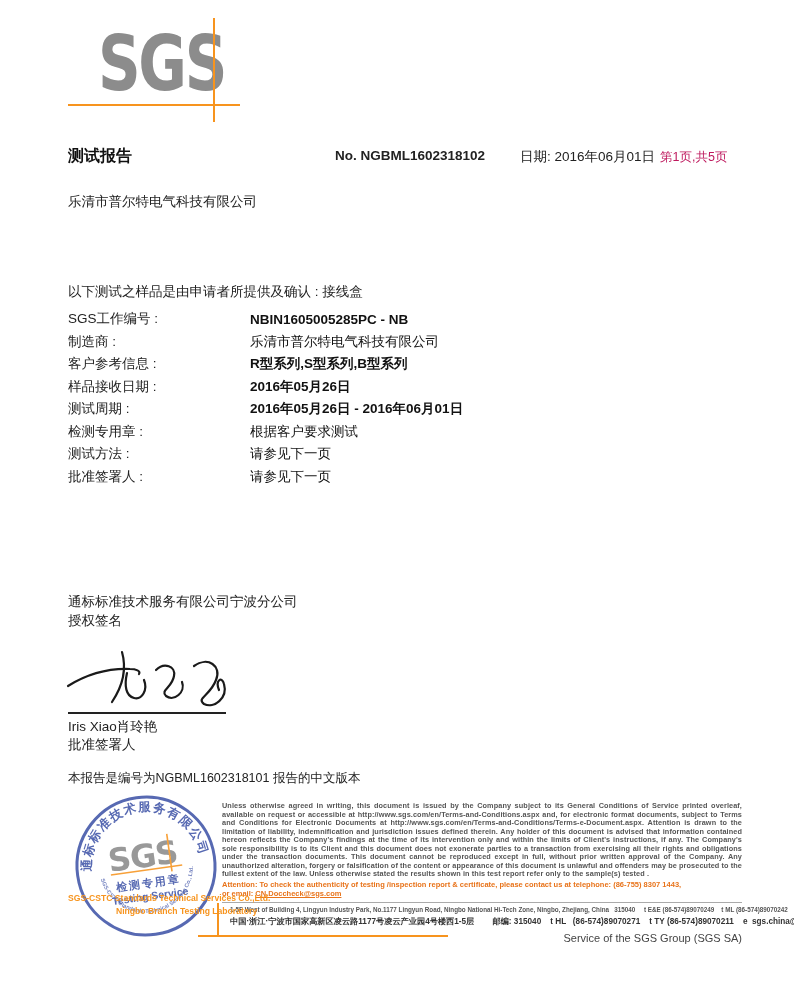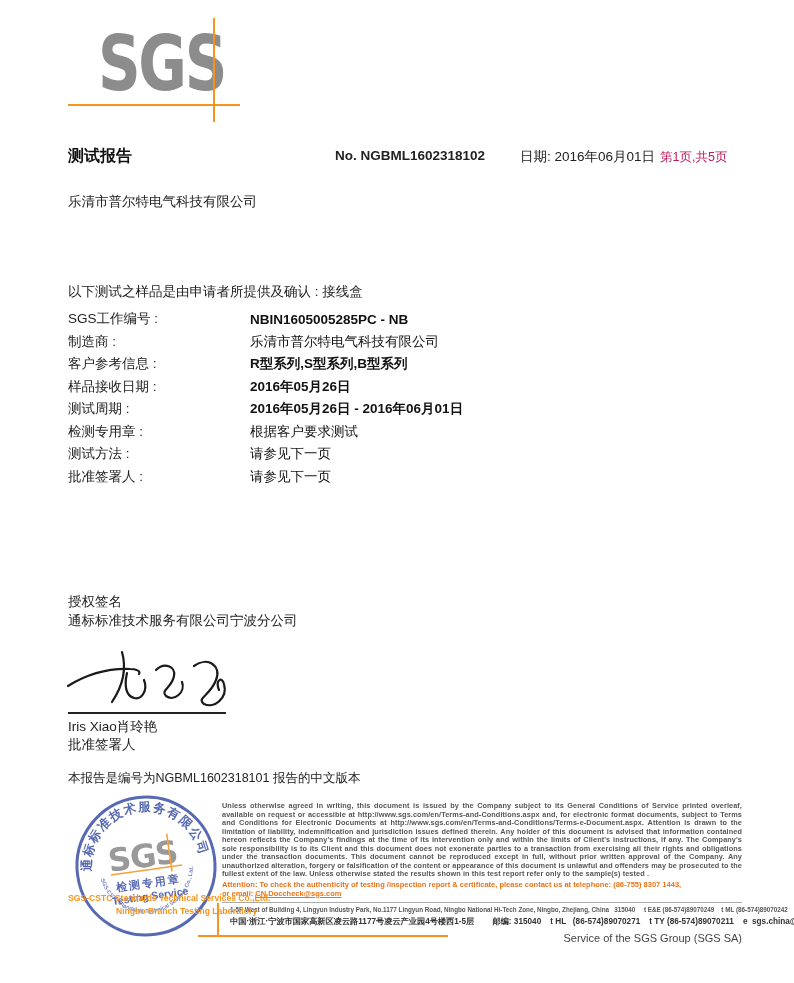--- a/index.html
+++ b/index.html
@@ -125,22 +125,22 @@
       <span class="field-label">测试方法 :</span>
       <span class="field-value">请参见下一页</span>
     </div>
     <div class="field-row">
       <span class="field-label">批准签署人 :</span>
       <span class="field-value">请参见下一页</span>
     </div>
   </div>
 
   <div class="auth-block">
+    <div>通标标准技术服务有限公司宁波分公司</div>
     <div>授权签名</div>
-    <div>通标标准技术服务有限公司宁波分公司</div>
   </div>
 
   <svg class="signature-svg" width="170" height="64" viewBox="0 0 170 64">
     <g fill="none" stroke="#1a1a1a" stroke-width="2.2" stroke-linecap="round">
       <path d="M4,40 C20,30 40,22 66,23 C72,23 77,25 75,28"></path>
       <path d="M58,6 C62,20 60,38 48,56"></path>
       <path d="M63,27 C60,40 62,50 70,52 C78,54 84,44 80,34"></path>
       <path d="M92,24 C100,16 112,20 110,30 C108,42 96,44 102,50 C110,56 122,46 118,36"></path>
       <path d="M130,20 C144,10 158,20 152,34 C146,50 132,52 140,58 C150,63 164,52 160,38 C158,30 151,34 155,44"></path>
     </g>

